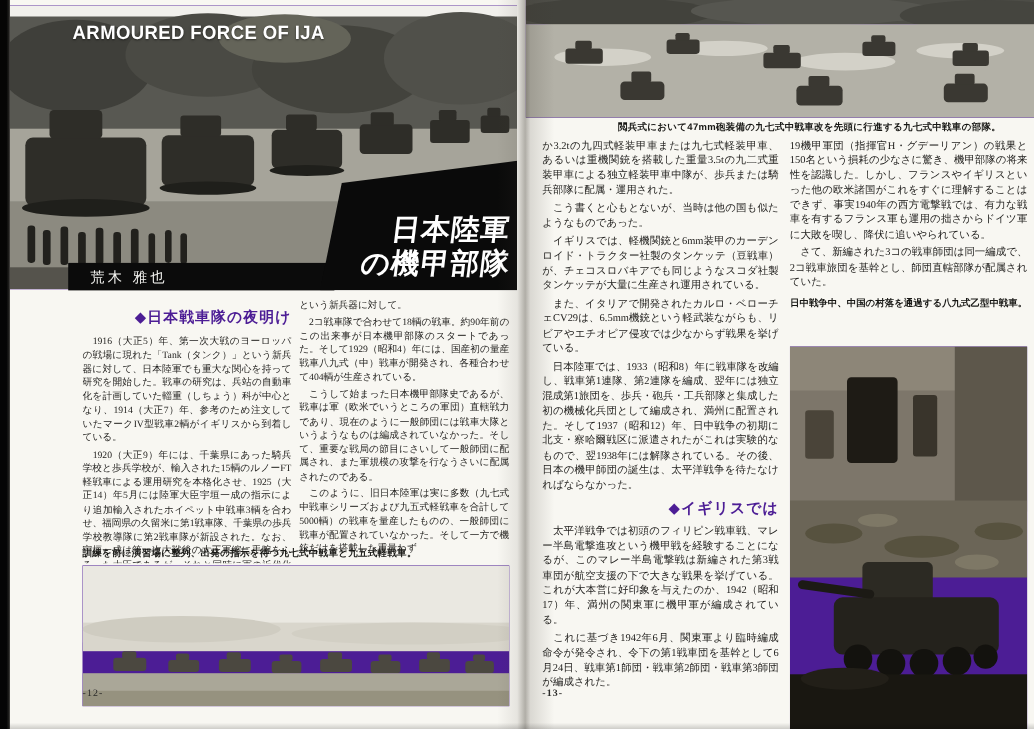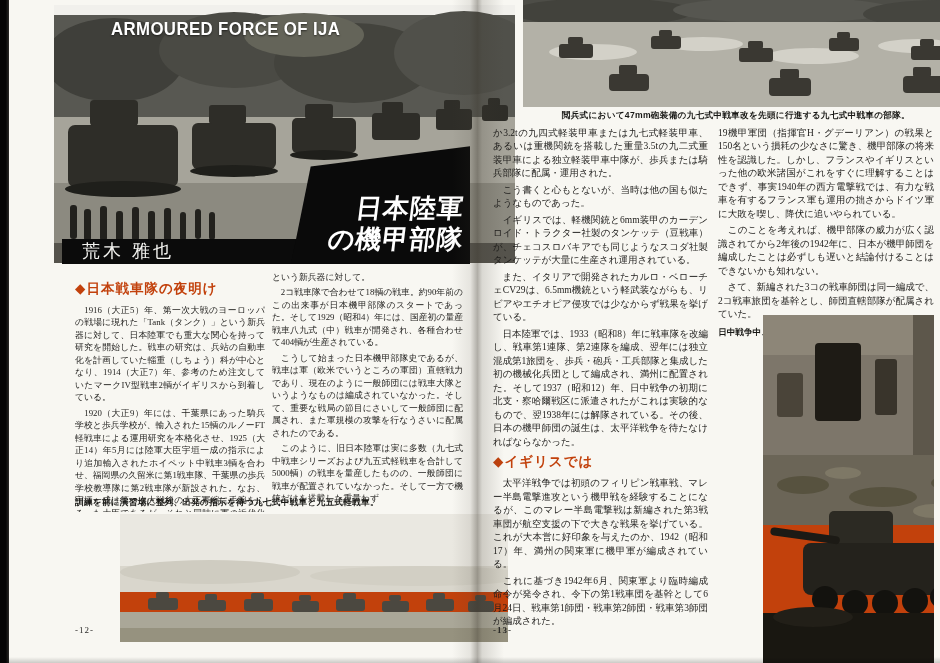--- a/index.html
+++ b/index.html
@@ -8,46 +8,46 @@
   
   .edge-strip{position:absolute;left:0;top:0;width:9px;height:663px;
               background:linear-gradient(90deg,#050505 0 65%,#2c2b28 100%);}
   .bottom-shade{position:absolute;left:0;bottom:0;width:940px;height:6px;
                 background:linear-gradient(0deg,rgba(0,0,0,.18),rgba(0,0,0,0));}
   
   .gutter{position:absolute;left:452px;top:0;width:52px;height:663px;pointer-events:none;
           background:linear-gradient(90deg,rgba(0,0,0,0) 0%,rgba(70,65,55,.10) 35%,
                      rgba(60,55,45,.38) 49%,rgba(60,55,45,.16) 58%,rgba(0,0,0,0) 100%);}
   
-  .photo{position:absolute;overflow:hidden;background:#c2410c;margin-left:45px;}
+  .photo{position:absolute;overflow:hidden;background:#4c1d95;}
   .photo svg{display:block;width:100%;height:100%;}
   .photo-top-left{left:9px;top:5px;width:461px;height:258px;}
   .photo-bottom-left{left:75px;top:514px;width:388px;height:128px;}
   .photo-top-right{left:478px;top:0;width:462px;height:107px;}
   
   .kicker{position:absolute;left:57px;top:14px;font-family:"Liberation Sans",sans-serif;
           font-weight:bold;font-size:17.5px;letter-spacing:.4px;color:#fff;
           text-shadow:0 1px 2px rgba(0,0,0,.55);transform:scaleX(.96);transform-origin:left;}
   
   .author-bar{position:absolute;left:62px;top:239px;width:242px;height:25px;background:#0b0b0b;
-              color:#f2f2ef;font-family:"Liberation Sans",sans-serif;font-size:18px;
+              color:#f2f2ef;font-family:"Liberation Sans",sans-serif;font-size:13px;
               line-height:25px;padding-left:20px;box-sizing:border-box;letter-spacing:3px;}
   
   .title-banner{position:absolute;left:291px;top:145px;width:179px;height:119px;background:#0a0a0a;
                 clip-path:polygon(11% 18%,100% 1%,100% 100%,0% 100%);
                 display:flex;flex-direction:column;justify-content:flex-end;align-items:flex-end;
                 padding:0 6px 8px 0;box-sizing:border-box;}
   .title-line{font-family:"Liberation Sans","DejaVu Sans",sans-serif;font-weight:900;
               color:#ffffff;font-size:26px;line-height:1.22;letter-spacing:1px;
               transform:skewX(-7deg);white-space:nowrap;}
   
   .col{position:absolute;overflow:hidden;}
   .col p{margin:0 0 3px;text-align:justify;}
   .col h3{font-family:"Liberation Sans","DejaVu Sans",sans-serif;font-size:13.5px;
-          font-weight:bold;text-align:left;margin:4px 0 6px;letter-spacing:1px;color:#c2410c;}
+          font-weight:bold;text-align:right;margin:4px 0 6px;letter-spacing:1px;color:#4c1d95;}
   .p12 p{font-size:8.8px;line-height:1.42;}
   .p13 p{font-size:9.5px;line-height:1.42;}
   .col-a{left:75px;top:276px;width:190px;height:236px;}
   .col-b{left:272px;top:271px;width:191px;height:241px;}
   .col-c{left:493px;top:127px;width:215px;height:498px;}
   .col-d{left:718px;top:127px;width:216px;height:536px;}
   .photo-side{position:absolute;left:0;bottom:0;width:216px;height:348px;}
   
   .caption{position:absolute;font-family:"Liberation Sans",sans-serif;font-weight:bold;
            font-size:8.6px;color:#181815;letter-spacing:.3px;}
@@ -212,21 +212,20 @@
     <p>　また、イタリアで開発されたカルロ・ベローチェCV29は、6.5mm機銃という軽武装ながらも、リビアやエチオピア侵攻では少なからず戦果を挙げている。</p>
     <p>　日本陸軍では、1933（昭和8）年に戦車隊を改編し、戦車第1連隊、第2連隊を編成、翌年には独立混成第1旅団を、歩兵・砲兵・工兵部隊と集成した初の機械化兵団として編成され、満州に配置された。そして1937（昭和12）年、日中戦争の初期に北支・察哈爾戦区に派遣されたがこれは実験的なもので、翌1938年には解隊されている。その後、日本の機甲師団の誕生は、太平洋戦争を待たなければならなかった。</p>
     <h3>◆イギリスでは</h3>
     <p>　太平洋戦争では初頭のフィリピン戦車戦、マレー半島電撃進攻という機甲戦を経験することになるが、このマレー半島電撃戦は新編された第3戦車団が航空支援の下で大きな戦果を挙げている。これが大本営に好印象を与えたのか、1942（昭和17）年、満州の関東軍に機甲軍が編成されている。</p>
     <p>　これに基づき1942年6月、関東軍より臨時編成命令が発令され、令下の第1戦車団を基幹として6月24日、戦車第1師団・戦車第2師団・戦車第3師団が編成された。</p>
 
   </div>
 
   <div class="col p13 col-d">
     <p>19機甲軍団（指揮官H・グデーリアン）の戦果と150名という損耗の少なさに驚き、機甲部隊の将来性を認識した。しかし、フランスやイギリスといった他の欧米諸国がこれをすぐに理解することはできず、事実1940年の西方電撃戦では、有力な戦車を有するフランス軍も運用の拙さからドイツ軍に大敗を喫し、降伏に追いやられている。</p>
-    <p>　このことを考えれば、機甲部隊の威力が広く認識されてから2年後の1942年に、日本が機甲師団を編成したことは必ずしも遅いと結論付けることはできないかも知れない。</p>
     <p>　さて、新編された3コの戦車師団は同一編成で、2コ戦車旅団を基幹とし、師団直轄部隊が配属されていた。</p>
     <div class="caption-side">日中戦争中、中国の村落を通過する八九式乙型中戦車。</div>
     <div class="photo photo-side">
       <svg viewBox="0 0 216 348" preserveAspectRatio="none">
         <rect x="0" y="0" width="216" height="150" fill="#7d766a"></rect>
         <rect x="0" y="0" width="216" height="40" fill="#8d8678"></rect>
         <rect x="150" y="0" width="66" height="150" fill="#5d574b"></rect>
         <rect x="52" y="28" width="46" height="78" rx="4" fill="#1e1b15"></rect>
         <rect x="14" y="58" width="26" height="44" rx="3" fill="#4a4439"></rect>
         <rect x="112" y="44" width="22" height="56" rx="3" fill="#39342b"></rect>

